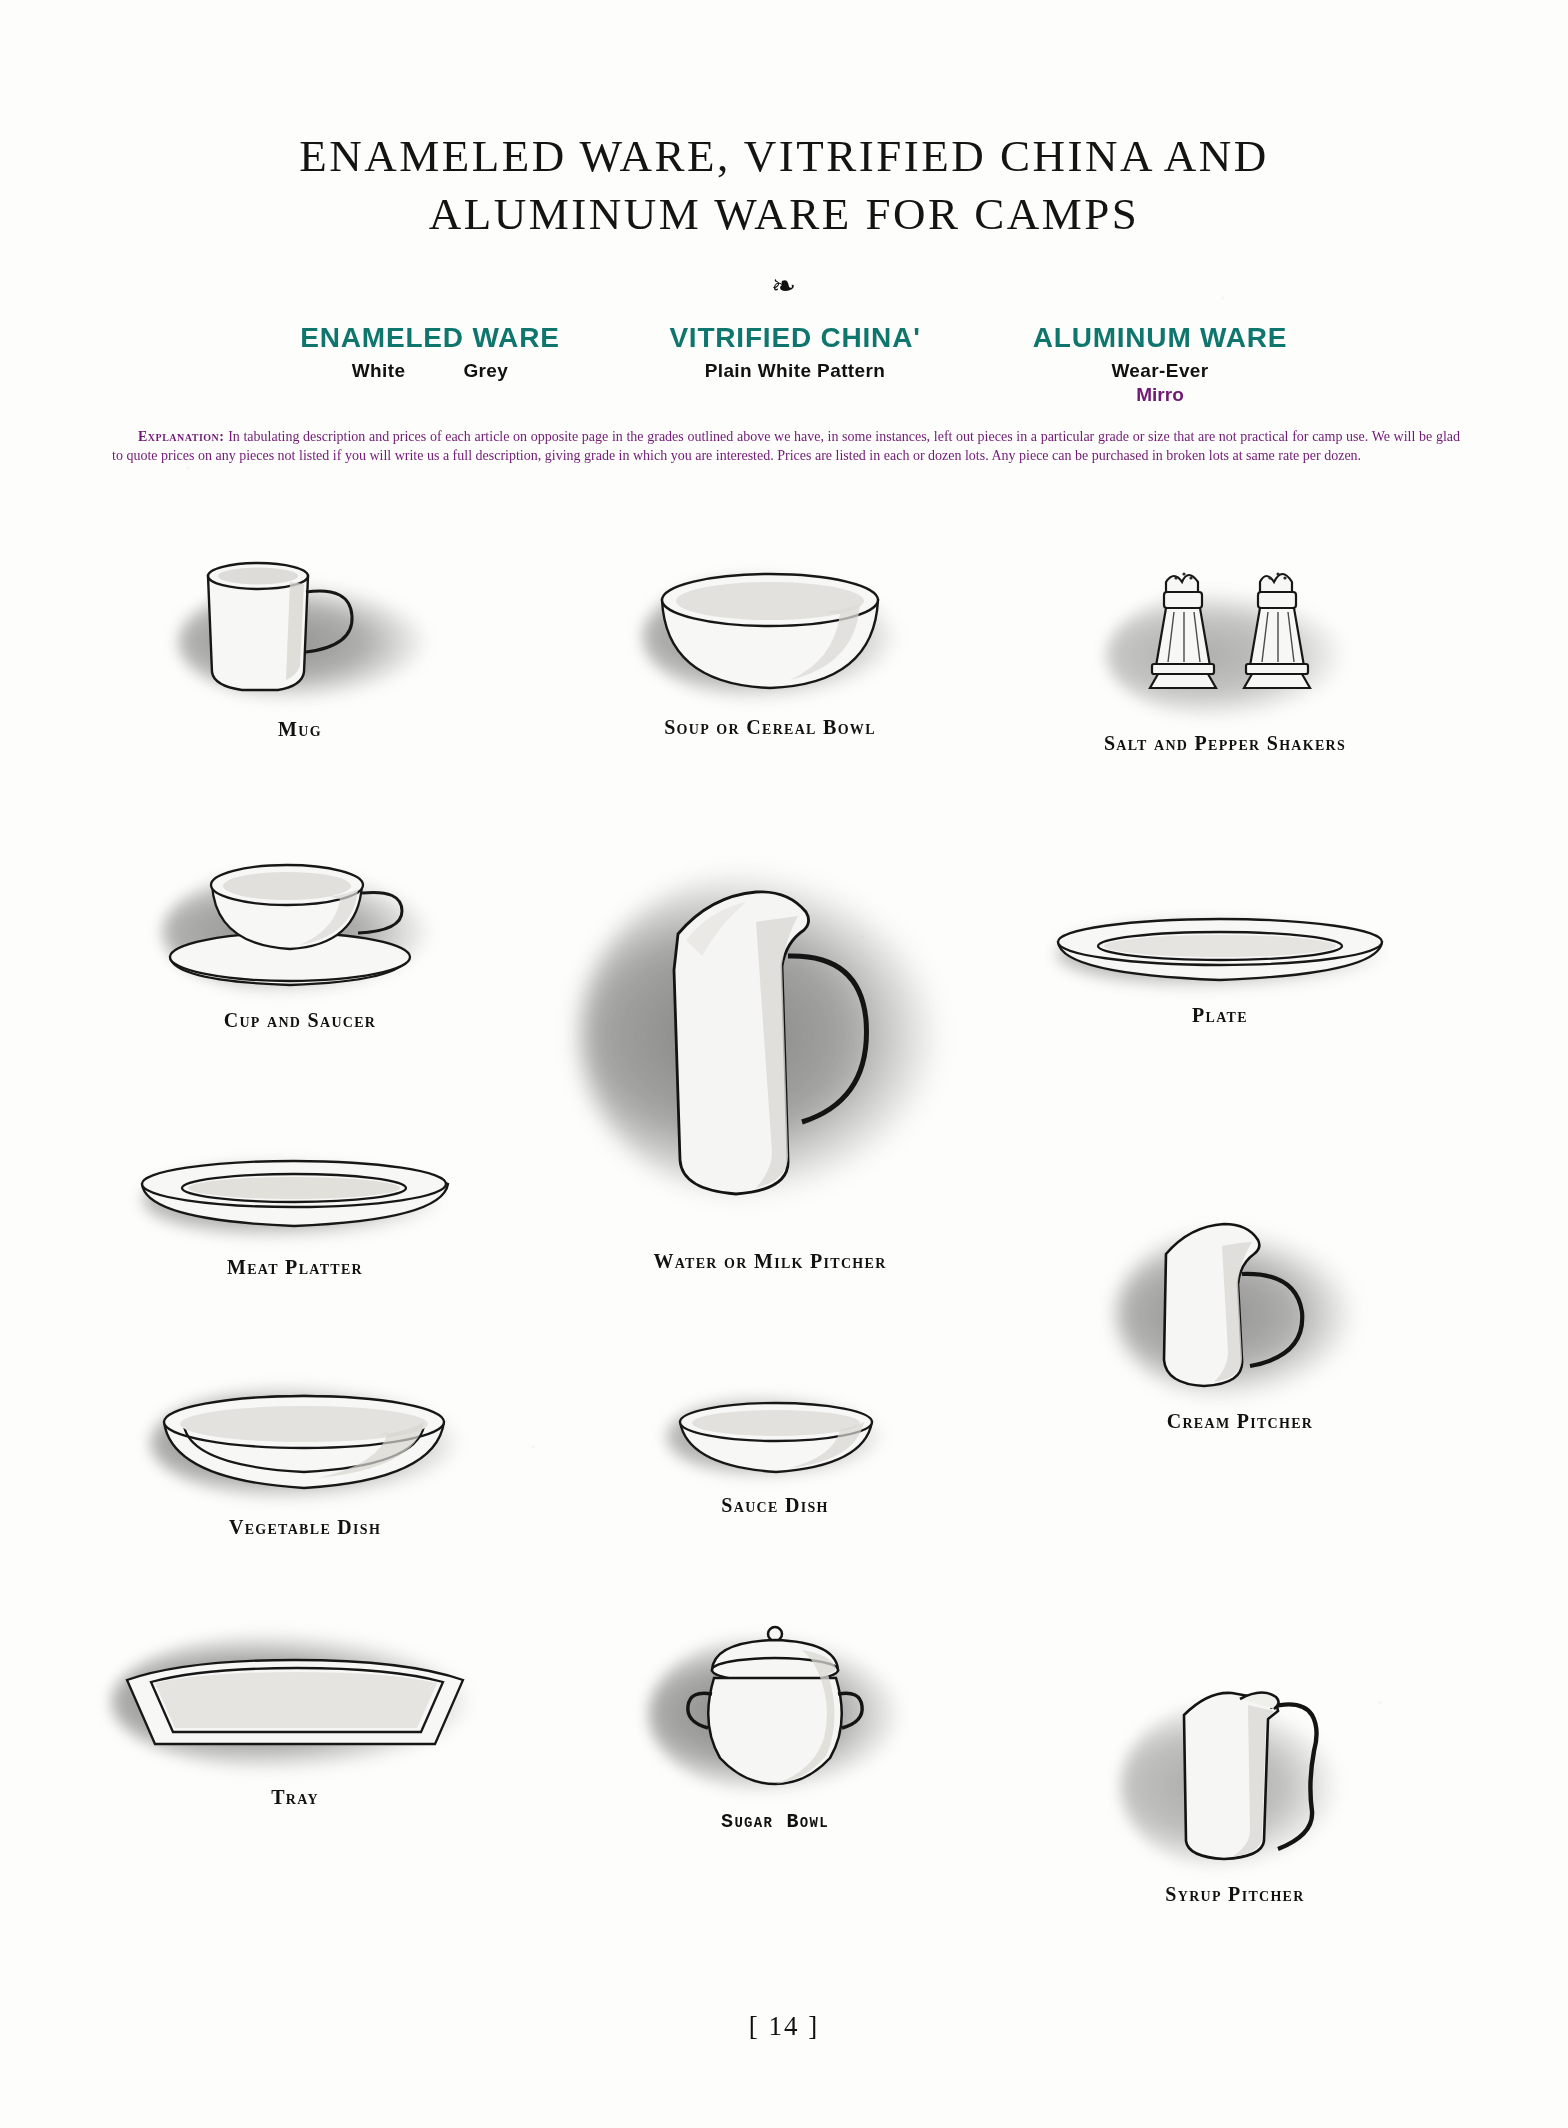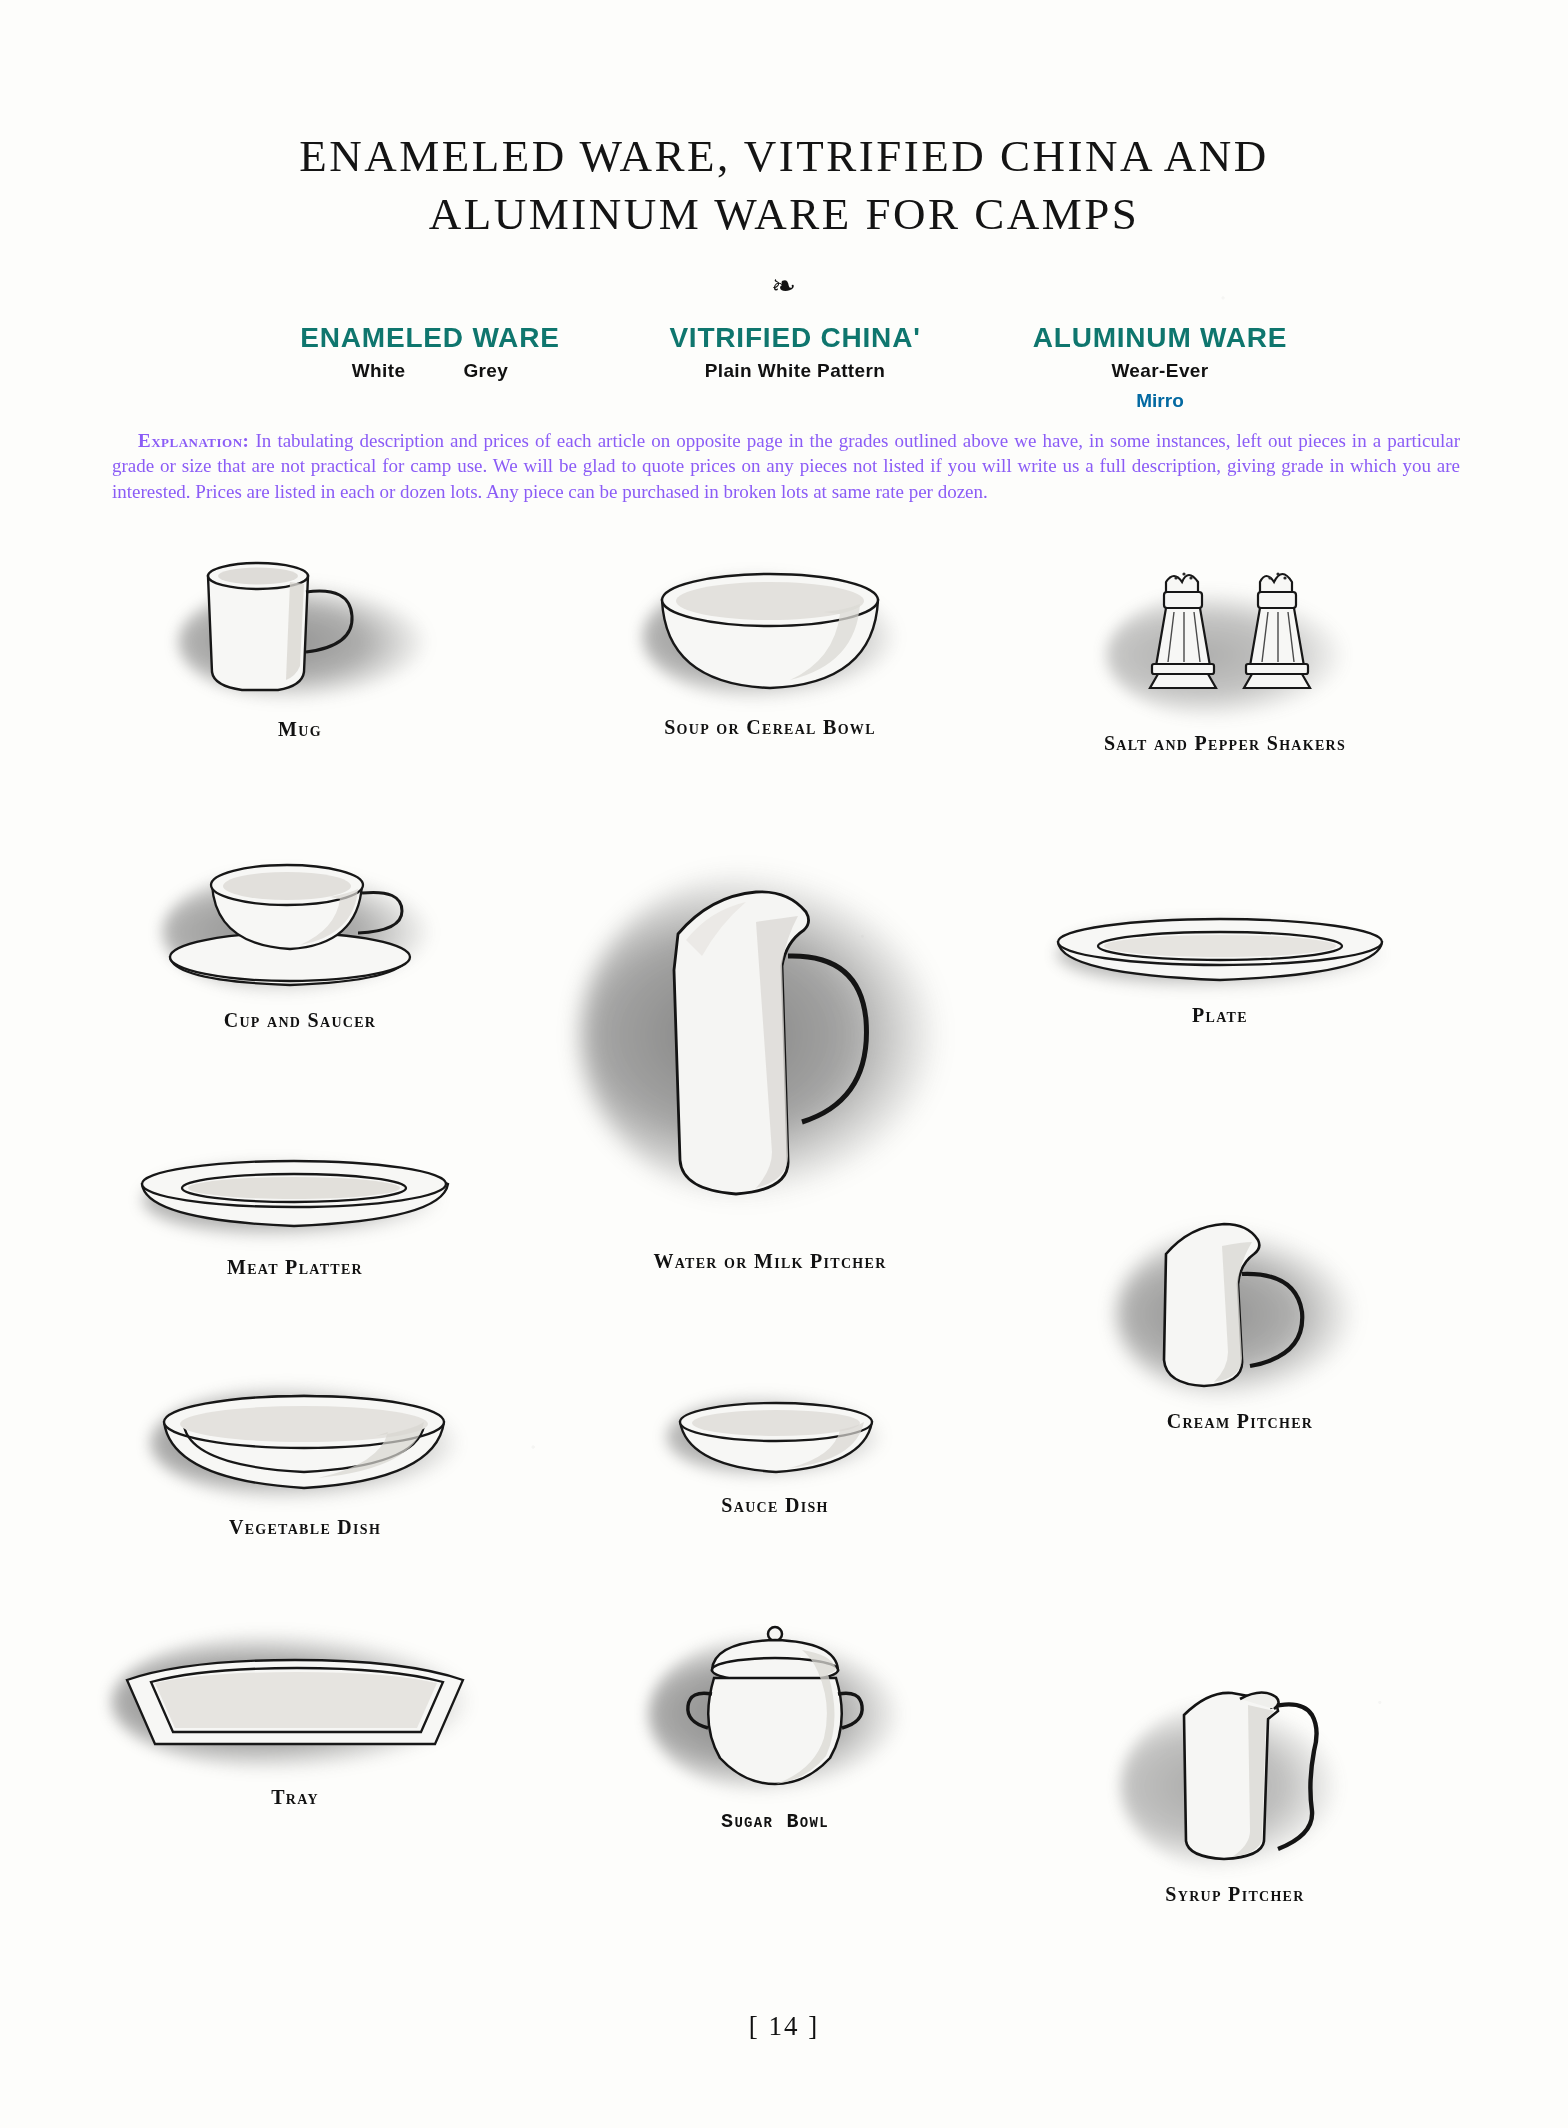--- a/index.html
+++ b/index.html
@@ -84,33 +84,33 @@
     margin-top: 6px;
     letter-spacing: 0.4px;
   }
   .grade-sub .pair {
     display: inline-block;
   }
   .grade-sub .pair span:first-child { margin-right: 58px; }
   .grade-sub2 {
     font-size: 19px;
     font-weight: 700;
-    color: #0369a1;
-    margin-top: 8px;
+    color: #701a75;
+    margin-top: 2px;
   }
 
   .explanation {
     position: absolute;
     top: 428px;
     left: 112px;
     width: 1348px;
     font-family: "Liberation Serif", serif;
-    font-size: 19px;
+    font-size: 14px;
     line-height: 1.34;
-    color: #8b5cf6;
+    color: #701a75;
     text-align: justify;
   }
   .explanation .lead {
     font-variant: small-caps;
     letter-spacing: 0.5px;
     font-weight: 600;
   }
   .explanation .indent { padding-left: 26px; }
 
   

